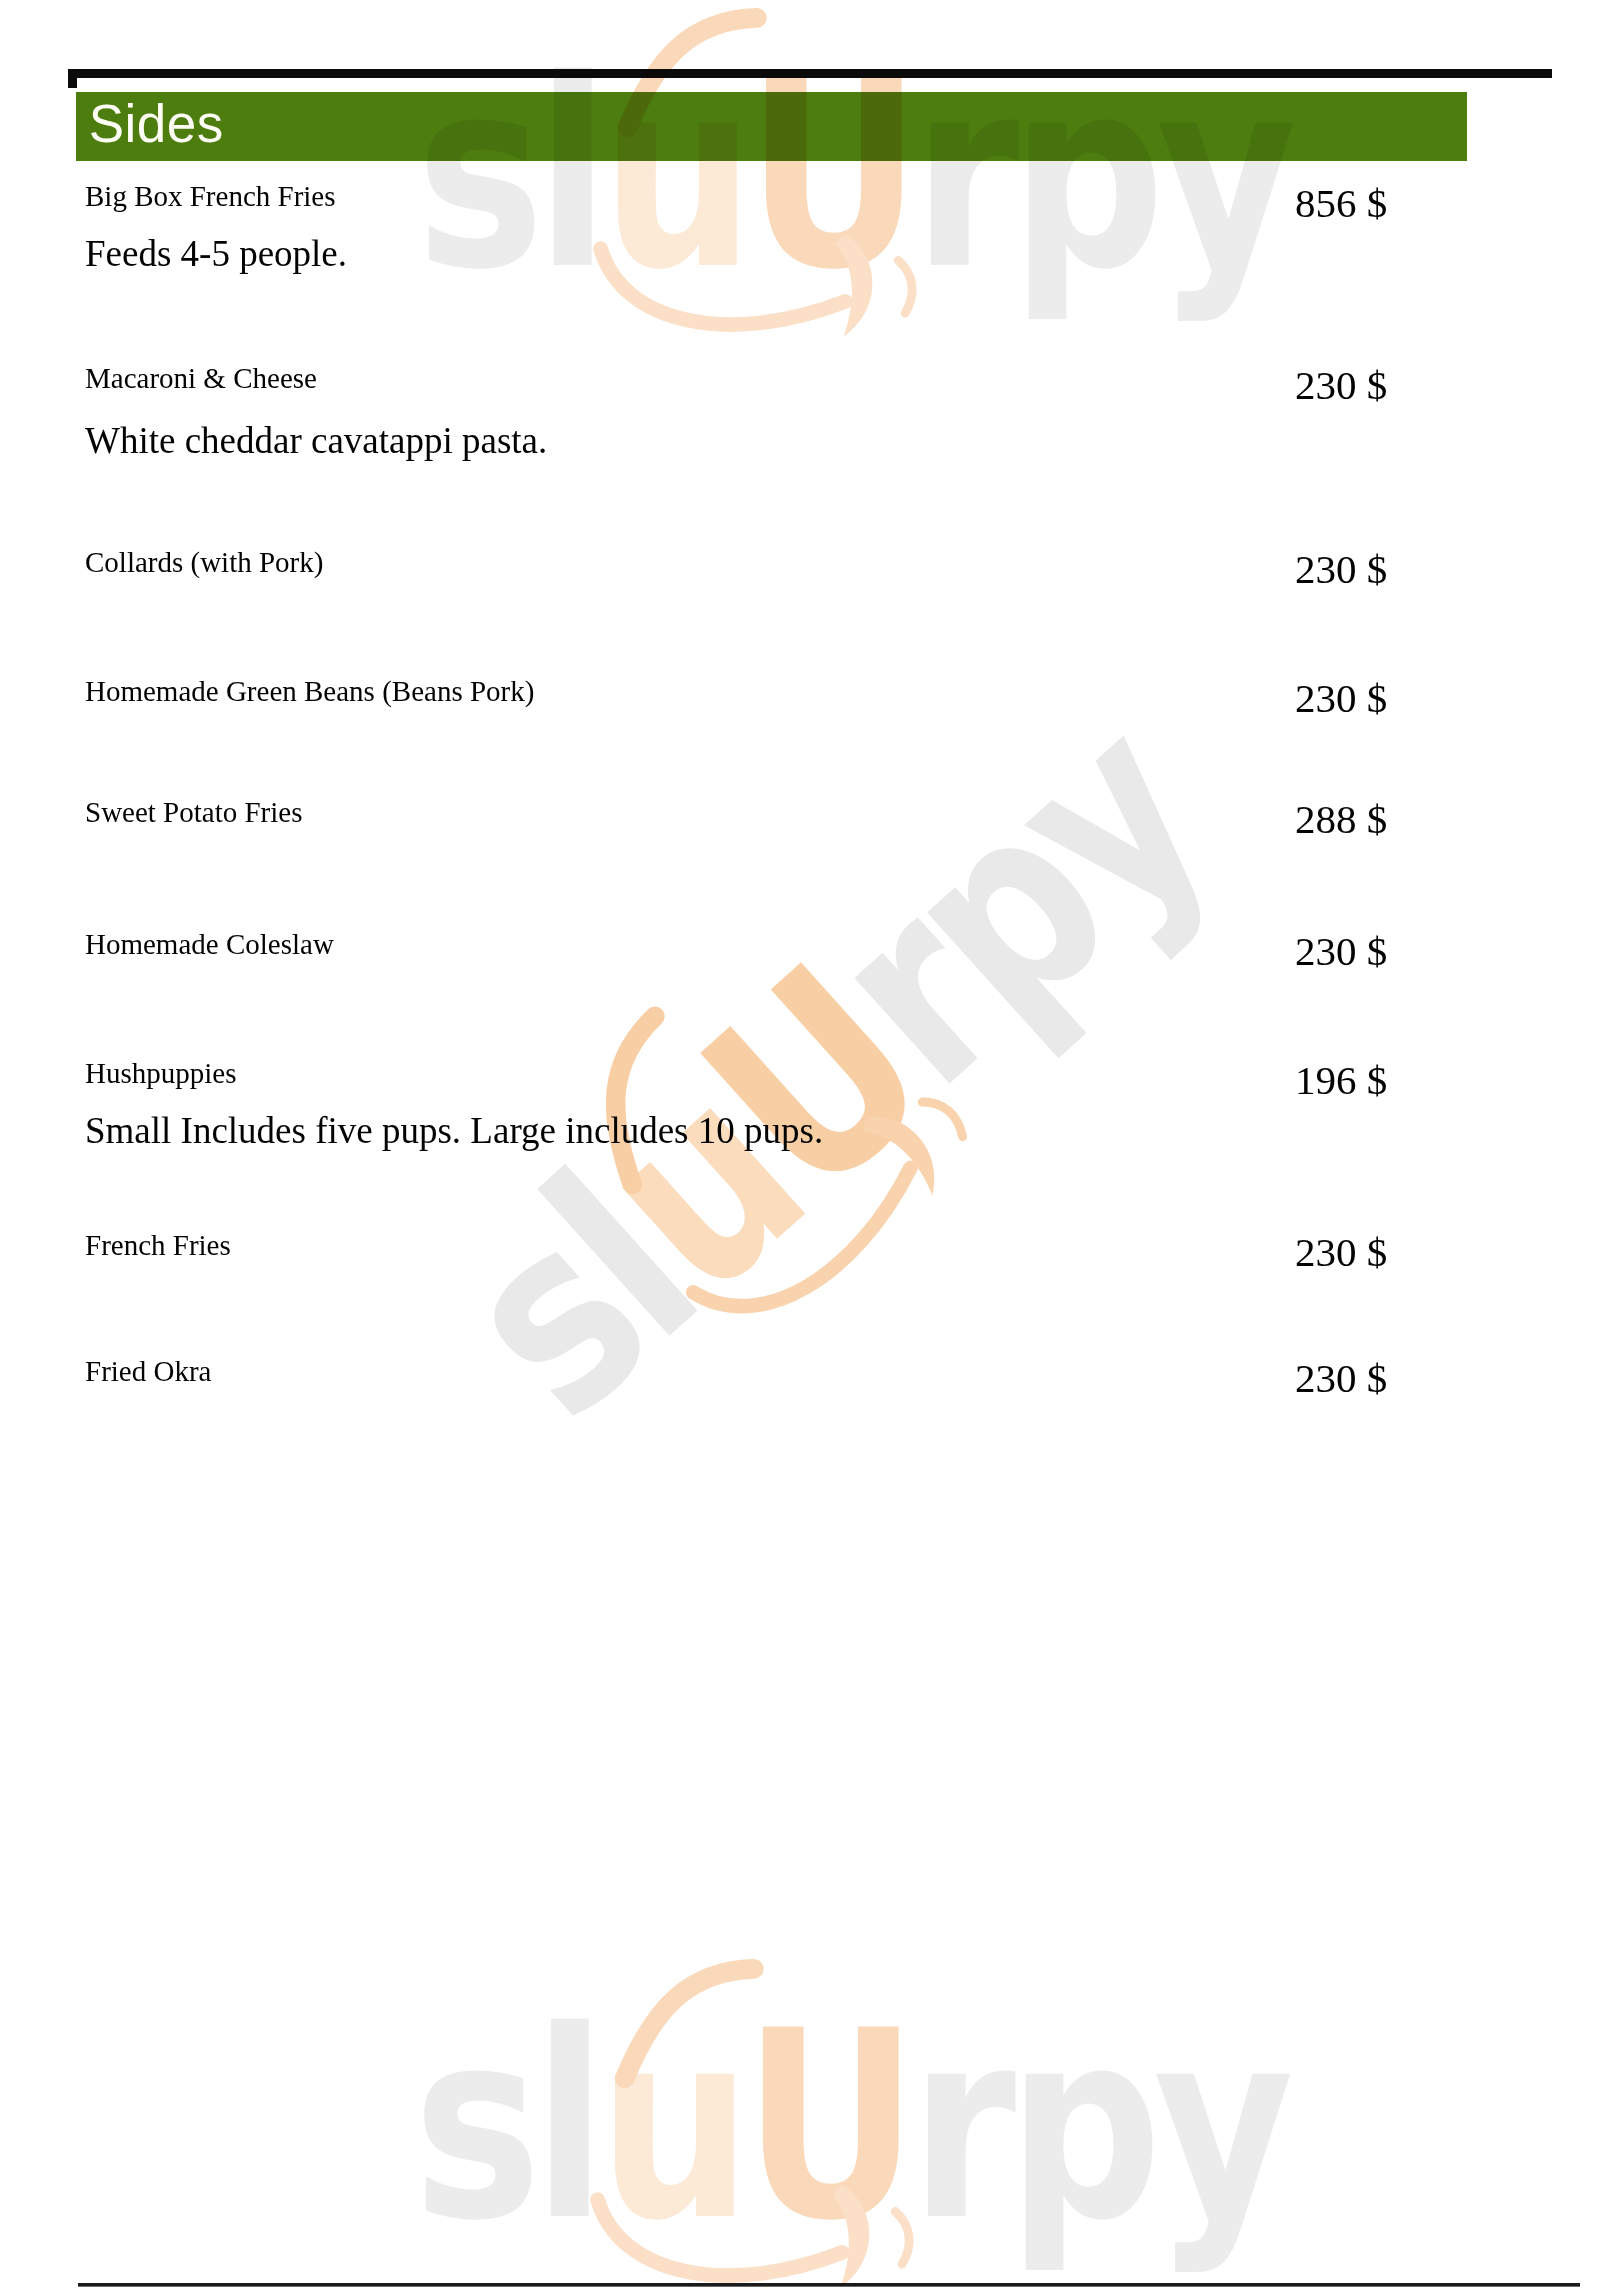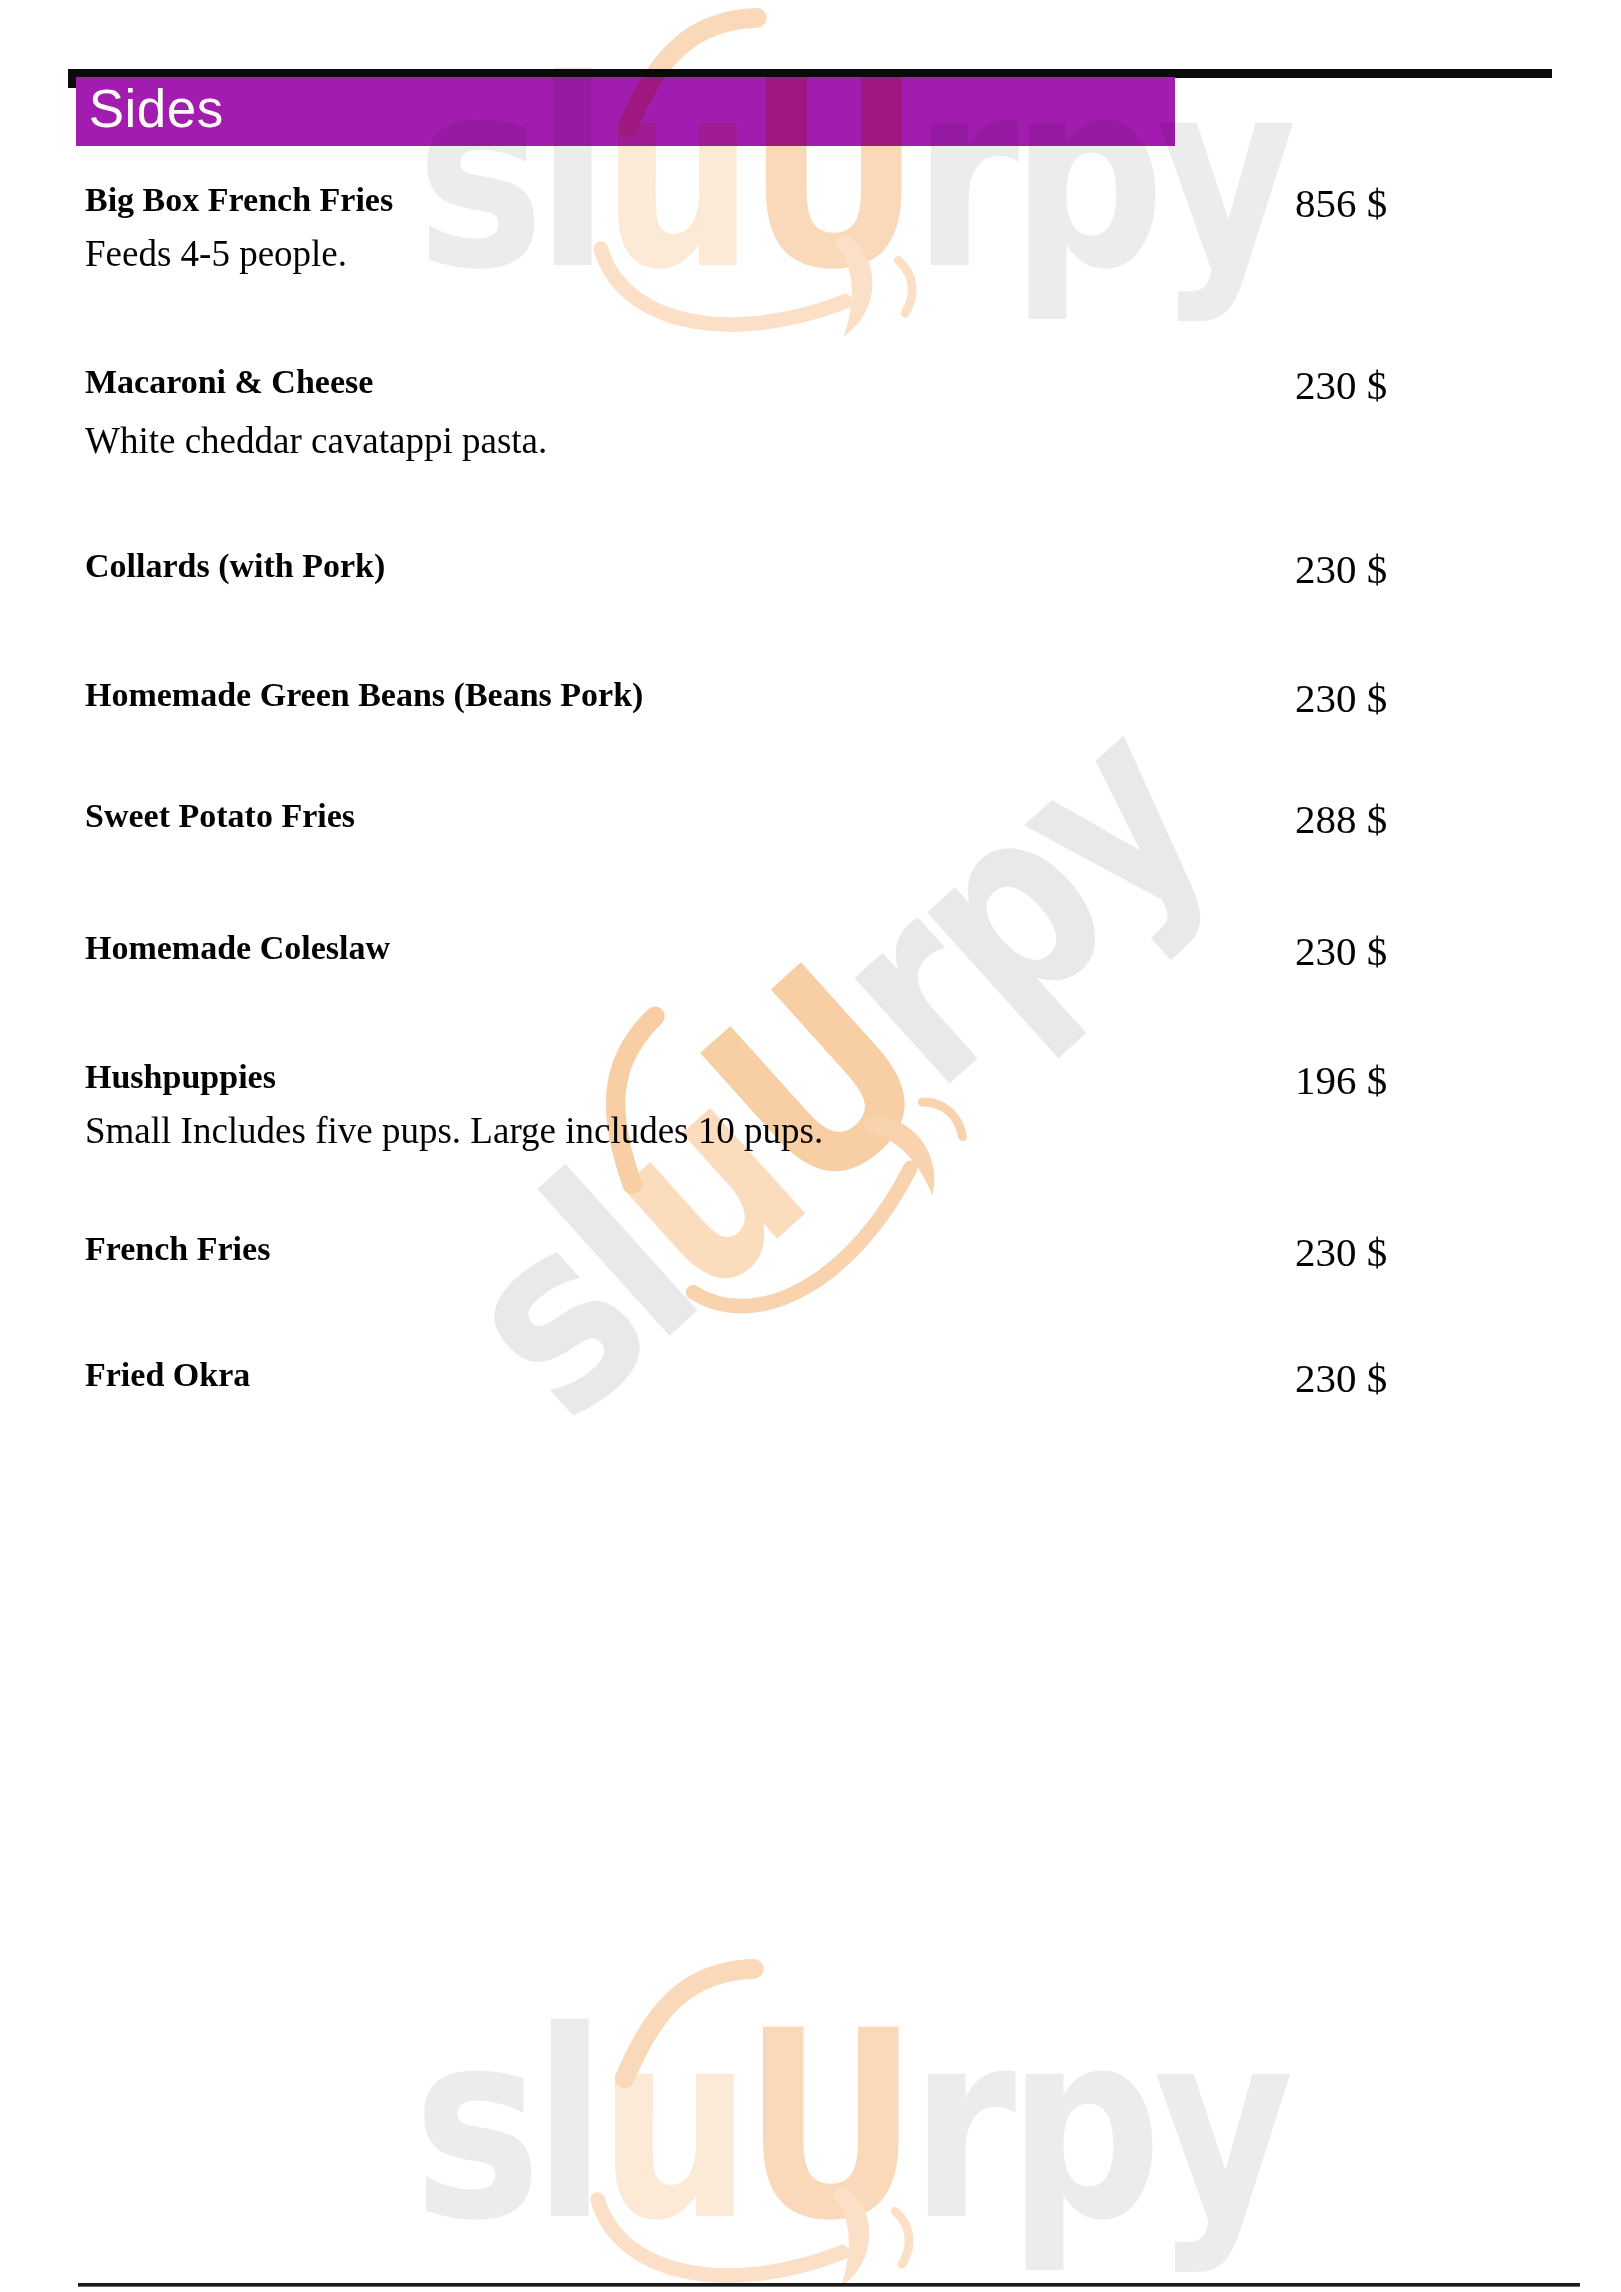--- a/index.html
+++ b/index.html
@@ -14,33 +14,33 @@
   
   .topbar{
     position:absolute;left:68px;top:69px;width:1484px;height:8.8px;
     background:#0b0b0b;
   }
   .topbar-nub{
     position:absolute;left:68px;top:69px;width:8.8px;height:18.6px;
     background:#0b0b0b;
   }
   .section-header{
-    position:absolute;left:76px;top:77px;width:1099px;height:69px;
-    background:#a21caf;
+    position:absolute;left:76px;top:92px;width:1391px;height:69px;
+    background:#4d7c0f;
     display:flex;align-items:center;
   }
   .section-header .title{
     font-family:"Liberation Sans", sans-serif;
     font-size:53px;font-weight:500;color:#fdfdf5;
     padding-left:12.7px;letter-spacing:0.5px;
     line-height:1;padding-bottom:5.9px;
   }
   
   .item{position:absolute;left:85px;width:1451px;white-space:nowrap;}
-  .item .name{font-size:34px;line-height:1.1;font-weight:bold;}
+  .item .name{font-size:29px;line-height:1.1;}
   .item .price{position:absolute;left:1210px;top:0;font-size:41px;line-height:1.1;}
   .desc{position:absolute;left:85px;font-size:37px;line-height:1.15;white-space:nowrap;}
   
   .bottom-rule{
     position:absolute;left:78px;top:2283px;width:1502px;height:2.9px;
     background:#1b1b1b;border-bottom:1px solid #6a6a6a;
   }
   
   .wm{
     position:absolute;width:843px;height:412px;

